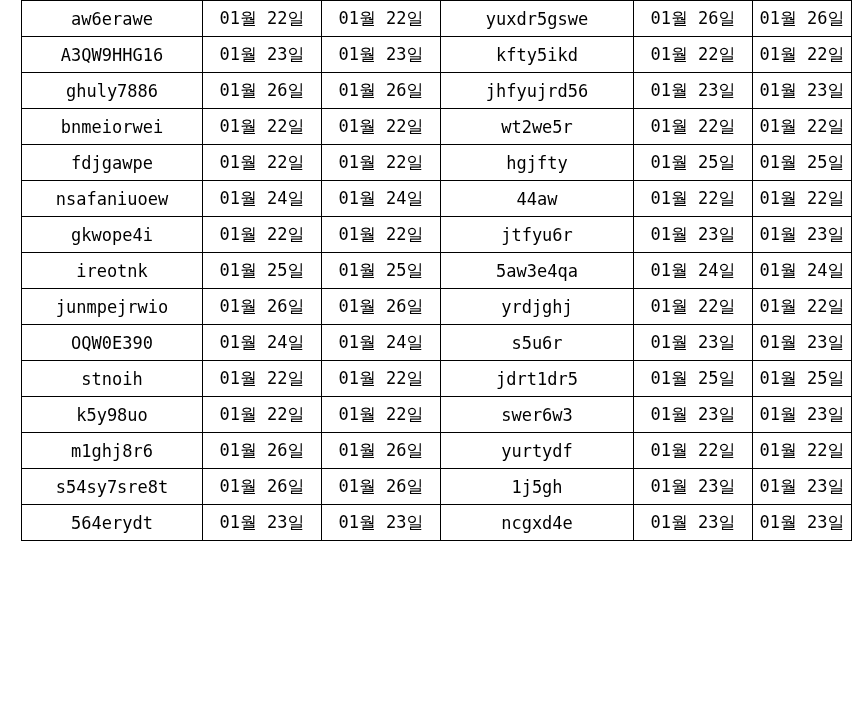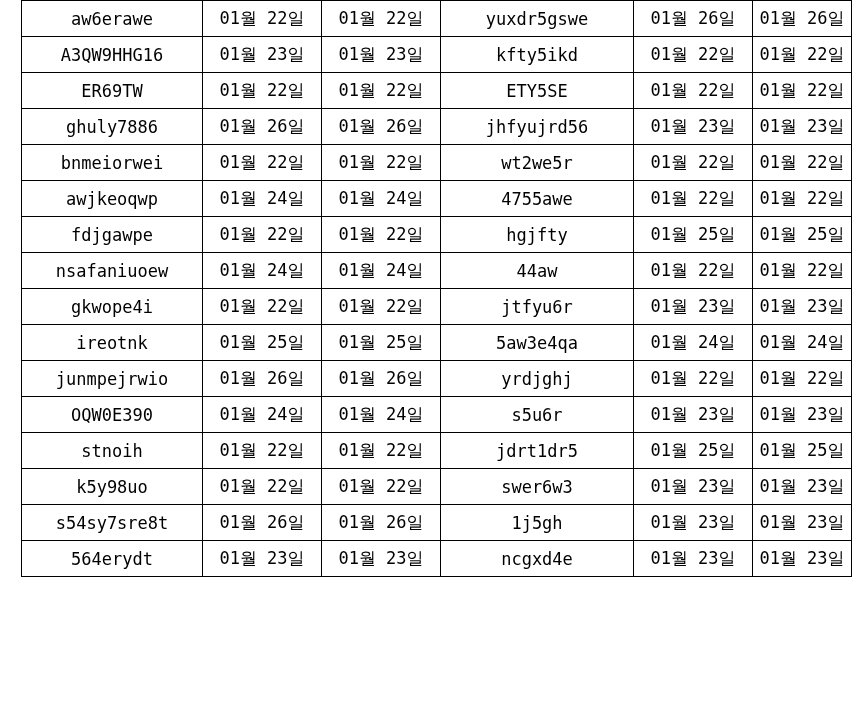--- a/index.html
+++ b/index.html
@@ -69,48 +69,32 @@
         </tr>
         <tr>
           <td class="col-name">A3QW9HHG16</td>
           <td class="col-date ko">01월 23일</td>
           <td class="col-date ko">01월 23일</td>
           <td class="col-name2">kfty5ikd</td>
           <td class="col-date2 ko">01월 22일</td>
           <td class="col-date3 ko">01월 22일</td>
         </tr>
         <tr>
-          <td class="col-name">ER69TW</td>
-          <td class="col-date ko">01월 22일</td>
-          <td class="col-date ko">01월 22일</td>
-          <td class="col-name2">ETY5SE</td>
-          <td class="col-date2 ko">01월 22일</td>
-          <td class="col-date3 ko">01월 22일</td>
-        </tr>
-        <tr>
           <td class="col-name">ghuly7886</td>
           <td class="col-date ko">01월 26일</td>
           <td class="col-date ko">01월 26일</td>
           <td class="col-name2">jhfyujrd56</td>
           <td class="col-date2 ko">01월 23일</td>
           <td class="col-date3 ko">01월 23일</td>
         </tr>
         <tr>
           <td class="col-name">bnmeiorwei</td>
           <td class="col-date ko">01월 22일</td>
           <td class="col-date ko">01월 22일</td>
           <td class="col-name2">wt2we5r</td>
-          <td class="col-date2 ko">01월 22일</td>
-          <td class="col-date3 ko">01월 22일</td>
-        </tr>
-        <tr>
-          <td class="col-name">awjkeoqwp</td>
-          <td class="col-date ko">01월 24일</td>
-          <td class="col-date ko">01월 24일</td>
-          <td class="col-name2">4755awe</td>
           <td class="col-date2 ko">01월 22일</td>
           <td class="col-date3 ko">01월 22일</td>
         </tr>
         <tr>
           <td class="col-name">fdjgawpe</td>
           <td class="col-date ko">01월 22일</td>
           <td class="col-date ko">01월 22일</td>
           <td class="col-name2">hgjfty</td>
           <td class="col-date2 ko">01월 25일</td>
           <td class="col-date3 ko">01월 25일</td>
@@ -165,20 +149,28 @@
         </tr>
         <tr>
           <td class="col-name">k5y98uo</td>
           <td class="col-date ko">01월 22일</td>
           <td class="col-date ko">01월 22일</td>
           <td class="col-name2">swer6w3</td>
           <td class="col-date2 ko">01월 23일</td>
           <td class="col-date3 ko">01월 23일</td>
         </tr>
         <tr>
+          <td class="col-name">m1ghj8r6</td>
+          <td class="col-date ko">01월 26일</td>
+          <td class="col-date ko">01월 26일</td>
+          <td class="col-name2">yurtydf</td>
+          <td class="col-date2 ko">01월 22일</td>
+          <td class="col-date3 ko">01월 22일</td>
+        </tr>
+        <tr>
           <td class="col-name">s54sy7sre8t</td>
           <td class="col-date ko">01월 26일</td>
           <td class="col-date ko">01월 26일</td>
           <td class="col-name2">1j5gh</td>
           <td class="col-date2 ko">01월 23일</td>
           <td class="col-date3 ko">01월 23일</td>
         </tr>
         <tr class="last">
           <td class="col-name">564erydt</td>
           <td class="col-date ko">01월 23일</td>

